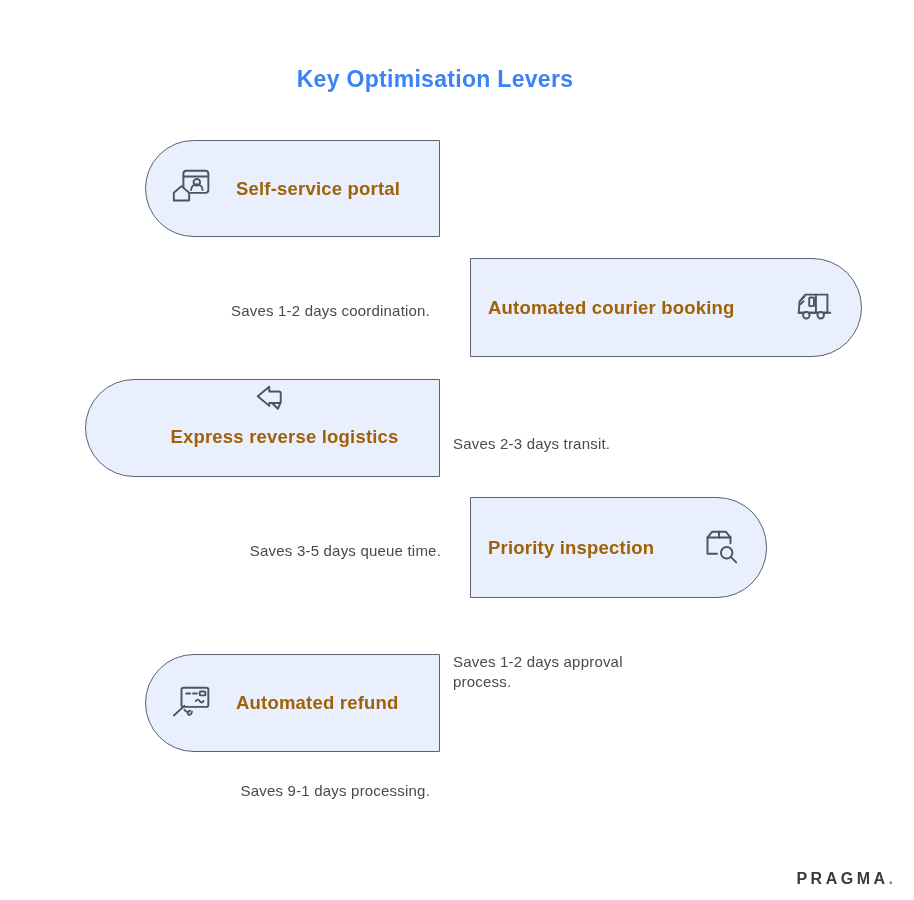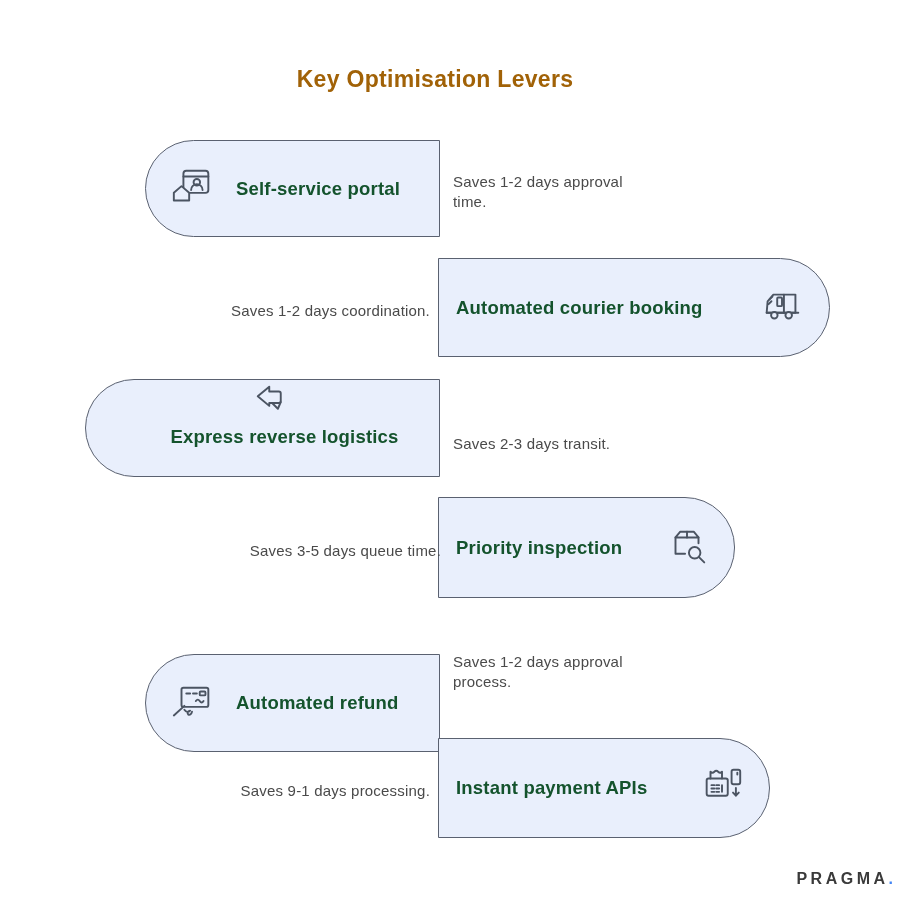--- a/index.html
+++ b/index.html
@@ -2,30 +2,30 @@
 <html><head>
 <meta charset="utf-8">
 <style>
   html,body{margin:0;padding:0;background:#ffffff;}
   .canvas{
     position:relative;width:914px;height:900px;background:#ffffff;
     font-family:"Liberation Sans",sans-serif;overflow:hidden;margin:0 auto;
   }
   .title{
     position:absolute;left:0;top:66px;width:870px;text-align:center;
-    font-size:23px;font-weight:bold;color:#a16207;letter-spacing:.3px;
+    font-size:23px;font-weight:bold;color:#3b82f6;letter-spacing:.3px;
   }
   .card{
     position:absolute;display:flex;align-items:center;box-sizing:border-box;
     background:#e9effc;border:1px solid #5a6170;
   }
   .card.left-cap{border-radius:49px 0 0 49px;padding-left:24px;}
-  .card.right-cap{border-radius:0 50px 50px 0;padding-left:17px;padding-right:24px;}
+  .card.right-cap{border-radius:0 50px 50px 0;padding-left:17px;padding-right:24px;margin-left:32px;}
   .card-label{
-    font-size:18.5px;font-weight:bold;color:#14532d;letter-spacing:.2px;white-space:nowrap;
+    font-size:18.5px;font-weight:bold;color:#a16207;letter-spacing:.2px;white-space:nowrap;
   }
   .card.left-cap .card-label{margin-left:20px;}
   .card.right-cap .icon{margin-left:auto;}
   .icon{width:46px;height:46px;flex:0 0 auto;display:block;}
   .icon svg{width:100%;height:100%;display:block;}
   .benefit{
     position:absolute;font-size:15px;color:#4a4a4a;line-height:1.35;letter-spacing:.2px;
   }
   .benefit.align-right{text-align:right;}
   .brand{
@@ -59,21 +59,20 @@
       <svg viewBox="0 0 48 48" fill="none" stroke="#4b5462" stroke-width="2" stroke-linecap="round" stroke-linejoin="round">
         <rect x="14" y="5" width="26" height="23" rx="3"></rect>
         <line x1="14" y1="11" x2="40" y2="11"></line>
         <circle cx="28" cy="17" r="3.4"></circle>
         <path d="M22 25 a6 6 0 0 1 12 0"></path>
         <path d="M4 28 l8 -7 8 7 v8 h-16 z" fill="#e9effc"></path>
       </svg>
     </span>
     <span class="card-label">Self-service portal</span>
   </div>
-  <div class="benefit" id="benefit-0">Saves 1-2 days approval time.</div>
 
   <div class="card right-cap" id="card-1">
     <span class="card-label">Automated courier booking</span>
     <span class="icon">
       <svg viewBox="0 0 48 48" fill="none" stroke="#4b5462" stroke-width="2" stroke-linecap="round" stroke-linejoin="round">
         <path d="M15 10 H38 V29 H8 L9 17 Z"></path>
         <line x1="26" y1="10" x2="26" y2="29"></line>
         <line x1="11" y1="15" x2="14" y2="12"></line>
         <line x1="10" y1="20" x2="13" y2="17"></line>
         <rect x="19" y="13" width="5" height="9" rx="1"></rect>
@@ -119,38 +118,19 @@
         <rect x="31" y="12" width="6" height="4" rx="1"></rect>
         <path d="M27 22 q2 -3 4 0 q2 3 4 0"></path>
         <path d="M4 37 L15 27"></path>
         <path d="M15 31 q3 4 6 1 q-4 1 -2 4 q3 1 4 -3"></path>
       </svg>
     </span>
     <span class="card-label">Automated refund</span>
   </div>
   <div class="benefit" id="benefit-4">Saves 1-2 days approval process.</div>
 
-  <div class="card right-cap" id="card-5">
-    <span class="card-label">Instant payment APIs</span>
-    <span class="icon">
-      <svg viewBox="0 0 48 48" fill="none" stroke="#4b5462" stroke-width="2" stroke-linecap="round" stroke-linejoin="round">
-        <path d="M12 14 V7 q2 2 4 0 q2 -2 4 0 q2 2 4 0 V14"></path>
-        <rect x="8" y="14" width="22" height="18" rx="2"></rect>
-        <line x1="13" y1="21" x2="16" y2="21"></line>
-          <line x1="18" y1="21" x2="21" y2="21"></line>
-        <line x1="13" y1="24.5" x2="16" y2="24.5"></line>
-          <line x1="18" y1="24.5" x2="21" y2="24.5"></line>
-        <line x1="13" y1="28" x2="16" y2="28"></line>
-          <line x1="18" y1="28" x2="21" y2="28"></line>
-        <line x1="24" y1="21" x2="24" y2="28"></line>
-        <rect x="34" y="5" width="9" height="15" rx="2"></rect>
-        <line x1="40" y1="8" x2="40" y2="10"></line>
-        <path d="M38.5 24 v8 M35.5 28.8 l3 3.2 3 -3.2"></path>
-      </svg>
-    </span>
-  </div>
   <div class="benefit align-right" id="benefit-5">Saves 9-1 days processing.</div>
 
   <div class="brand">
     <span>PRAGMA</span><span class="dot">.</span>
   </div>
 
 </div>
 
 </body></html>

